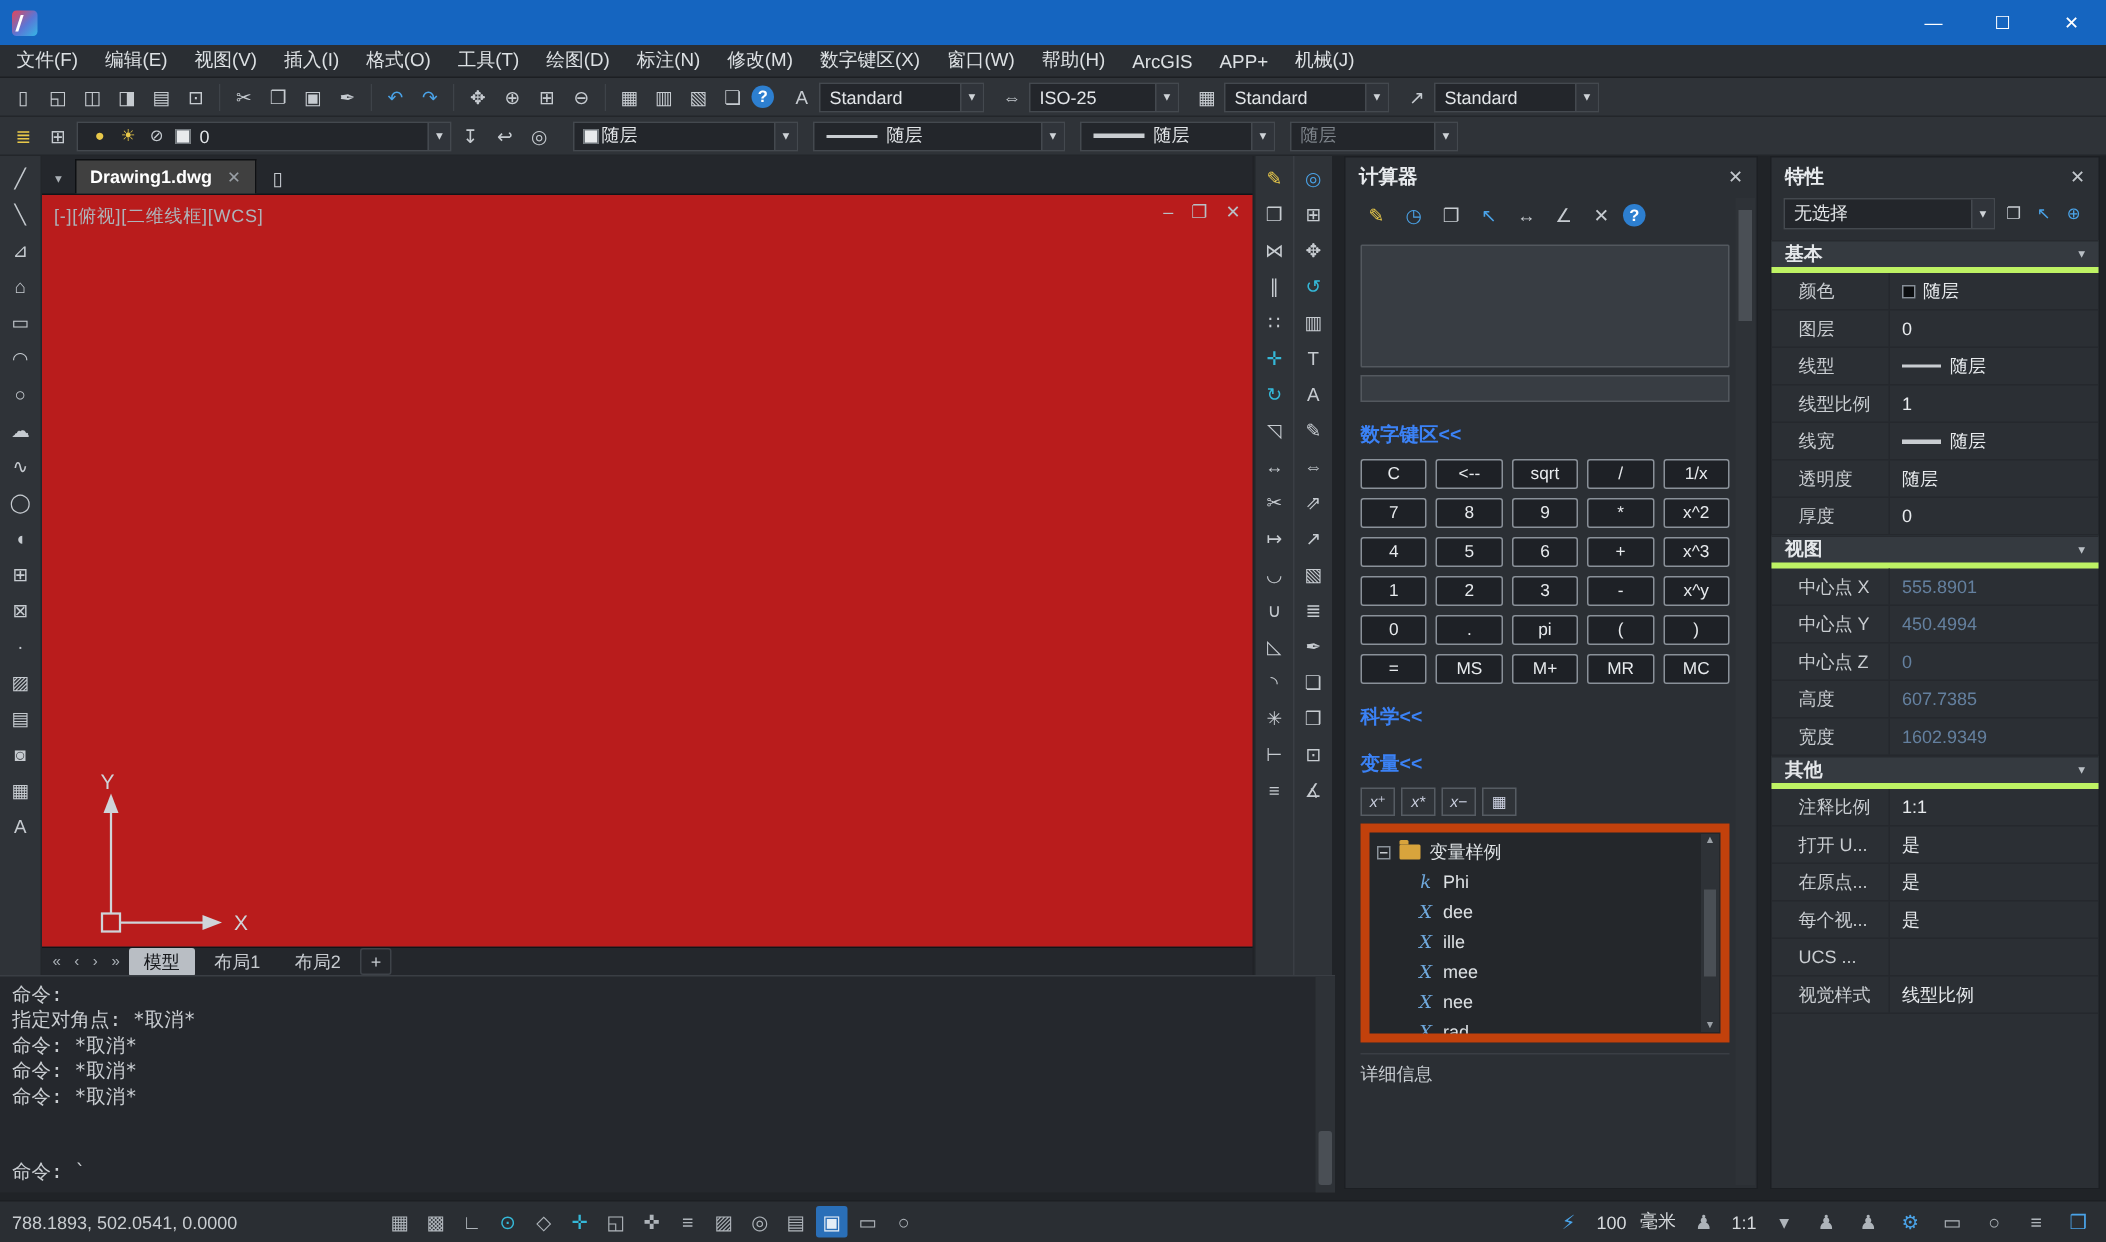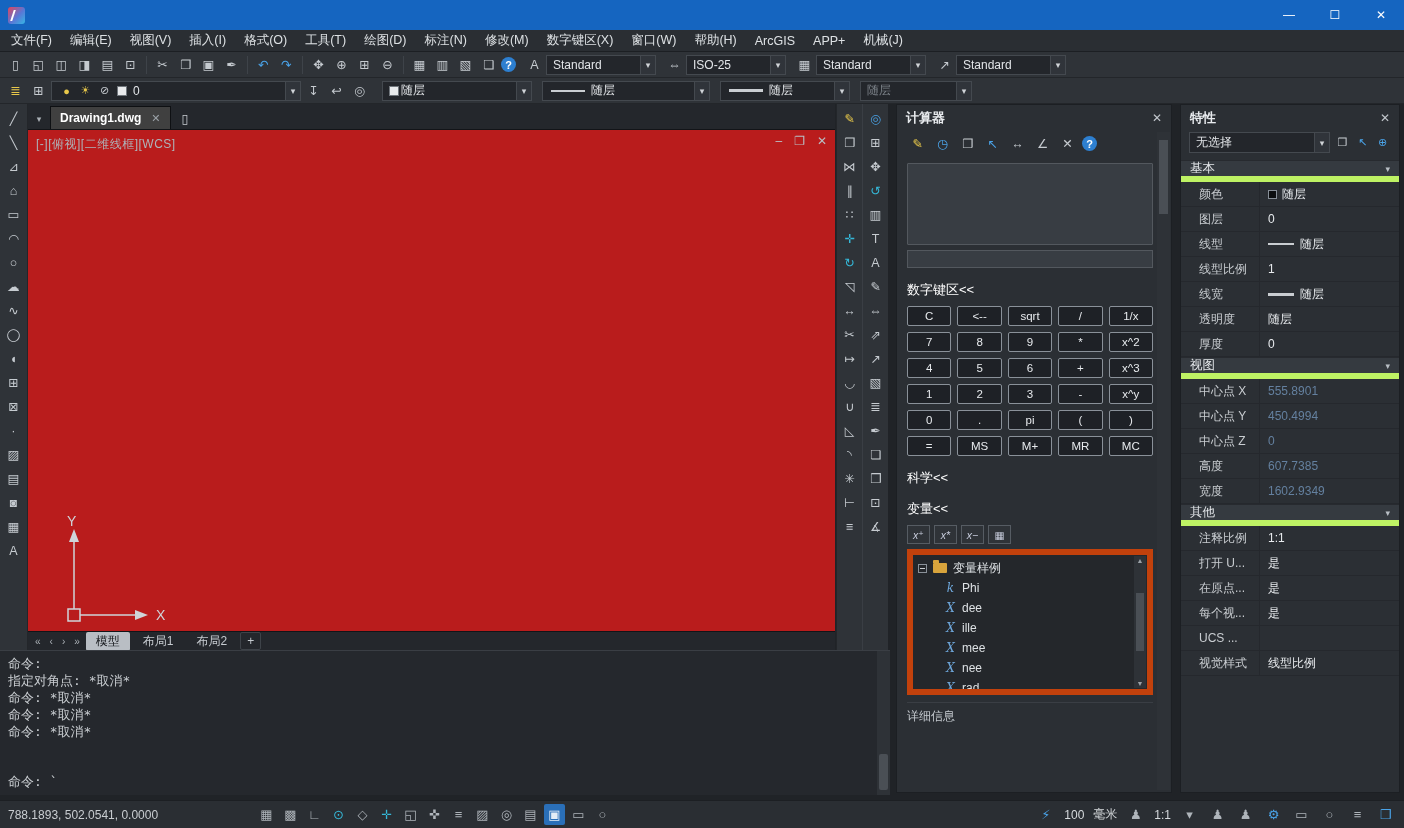--- a/index.html
+++ b/index.html
@@ -87,21 +87,21 @@
   
   .calc{position:absolute;left:896px;top:0;width:276px;height:689px;background:#2b2f34;
     border:1px solid #1c1f23;overflow:hidden}
   .panel-header{height:25px;display:flex;align-items:center;padding:0 9px;font-size:13px;
     font-weight:bold;color:#e8ebee}
   .panel-close{margin-left:auto;color:#c2c7cc;font-size:12px;font-weight:normal}
   .calc-body{position:relative;padding:0 18px 0 10px}
   .calc-toolbar{display:flex;gap:4px;margin:3px 0 9px;align-items:center}
   .calc-display{height:82px;background:#383d43;border:1px solid #53585e;border-radius:1px}
   .calc-input{height:18px;background:#383d43;border:1px solid #53585e;margin-top:5px}
-  .calc-sec{font-size:13px;font-weight:normal;color:#ffffff;margin:13px 0 7px}
+  .calc-sec{font-size:13px;font-weight:bold;color:#3b82f6;margin:13px 0 7px}
   .grid5{display:grid;grid-template-columns:repeat(5,1fr);gap:6px 6px}
   .cbtn{height:20px;background:#1e2126;border:1px solid #8a9199;color:#e8ebee;font-size:11.5px;
     display:flex;align-items:center;justify-content:center;border-radius:2px;white-space:nowrap}
   .var-toolbar{display:flex;gap:4px;margin-bottom:5px}
   .vtb{min-width:23px;height:19px;border:1px solid #565c63;background:#2f3338;color:#c9cede;
     font-size:10.5px;font-style:italic;display:flex;align-items:center;justify-content:center;padding:0 3px}
   .tree{height:146px;background:#24272b;border:6px solid #c2410c;position:relative;
     padding:3px 15px 2px 5px;overflow:hidden;margin-top:2px}
   .tree-row{display:flex;align-items:center;height:20px;font-size:12px;color:#dde1e4;gap:6px}
   .expander{width:9px;height:9px;border:1px solid #8a9199;position:relative;flex:0 0 auto}
@@ -117,21 +117,21 @@
   .tree-thumb{width:8px;flex:0 0 58px;background:#4a4f55}
   .calc-details{margin-top:7px;font-size:12px;color:#c6cbd0;border-top:1px solid #3a3e44;padding-top:5px}
   .calc-scroll{position:absolute;right:1px;top:27px;bottom:2px;width:13px;background:#2e3237}
   .calc-thumb{position:absolute;top:8px;right:2px;width:9px;height:74px;background:#4a4f55}
 
   
   .props{position:absolute;left:1180px;top:0;width:220px;height:689px;background:#2b2f34;border:1px solid #1c1f23}
   .props-selector{display:flex;align-items:center;gap:4px;padding:2px 8px 7px 8px}
   .sel-combo{flex:1;height:21px}
   .psec{height:22px;background:#353a40;display:flex;align-items:center;padding:0 9px;font-size:12.5px;
-    font-weight:normal;color:#e4e7ea;border-top:1px solid #272a2f;border-bottom:6px solid #bef264}
+    font-weight:bold;color:#e4e7ea;border-top:1px solid #272a2f;border-bottom:4px solid #bef264}
   .psec .chev{margin-left:auto;font-size:9px;color:#b9bfc5}
   .prow{display:flex;height:25px;border-bottom:1px solid #25282d;font-size:12px}
   .plabel{width:78px;padding-left:18px;display:flex;align-items:center;color:#c9cdd1;white-space:nowrap}
   .pval{flex:1;display:flex;align-items:center;padding-left:8px;color:#e8ebee;
     border-left:1px solid #25282d;margin-right:7px;white-space:nowrap}
   .prow .pre{display:none}
   .prow.swatch .pre{display:inline-block;width:9px;height:9px;background:#0c0e10;border:1px solid #878f98;margin-right:5px}
   .prow.line .pre{display:inline-block;width:26px;height:2px;background:#c9cdd1;margin-right:6px}
   .prow.thick .pre{display:inline-block;width:26px;height:3px;background:#c9cdd1;margin-right:6px}
   .prow.ro .pval{color:#64809f}

